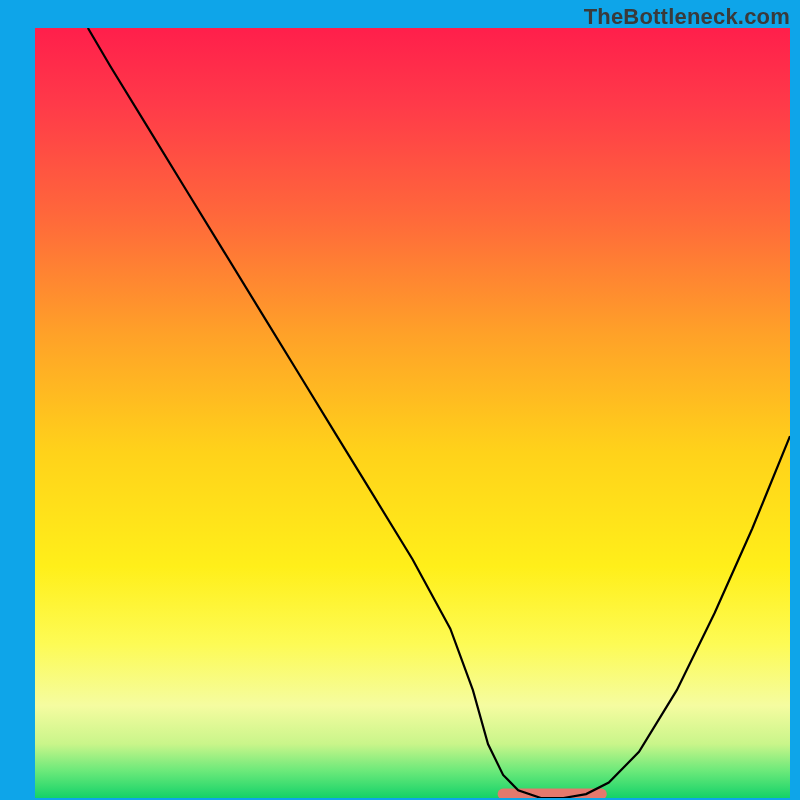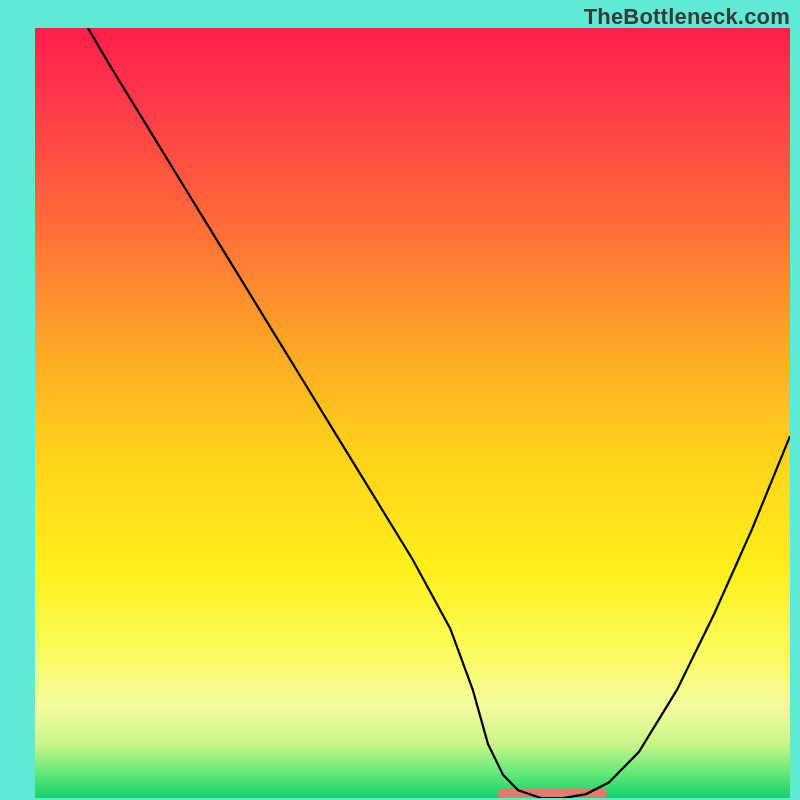--- a/index.html
+++ b/index.html
@@ -8,21 +8,21 @@
     width: 800px;
     height: 800px;
     background: #000;
     overflow: hidden;
     font-family: Arial, Helvetica, sans-serif;
   }
   .frame {
     position: relative;
     width: 800px;
     height: 800px;
-    background: #5eead4;
+    background: #0ea5e9;
   }
   .watermark {
     position: absolute;
     top: 4px;
     right: 10px;
     color: #3a3a3a;
     font-size: 22px;
     font-weight: 600;
     letter-spacing: 0.2px;
     z-index: 10;

